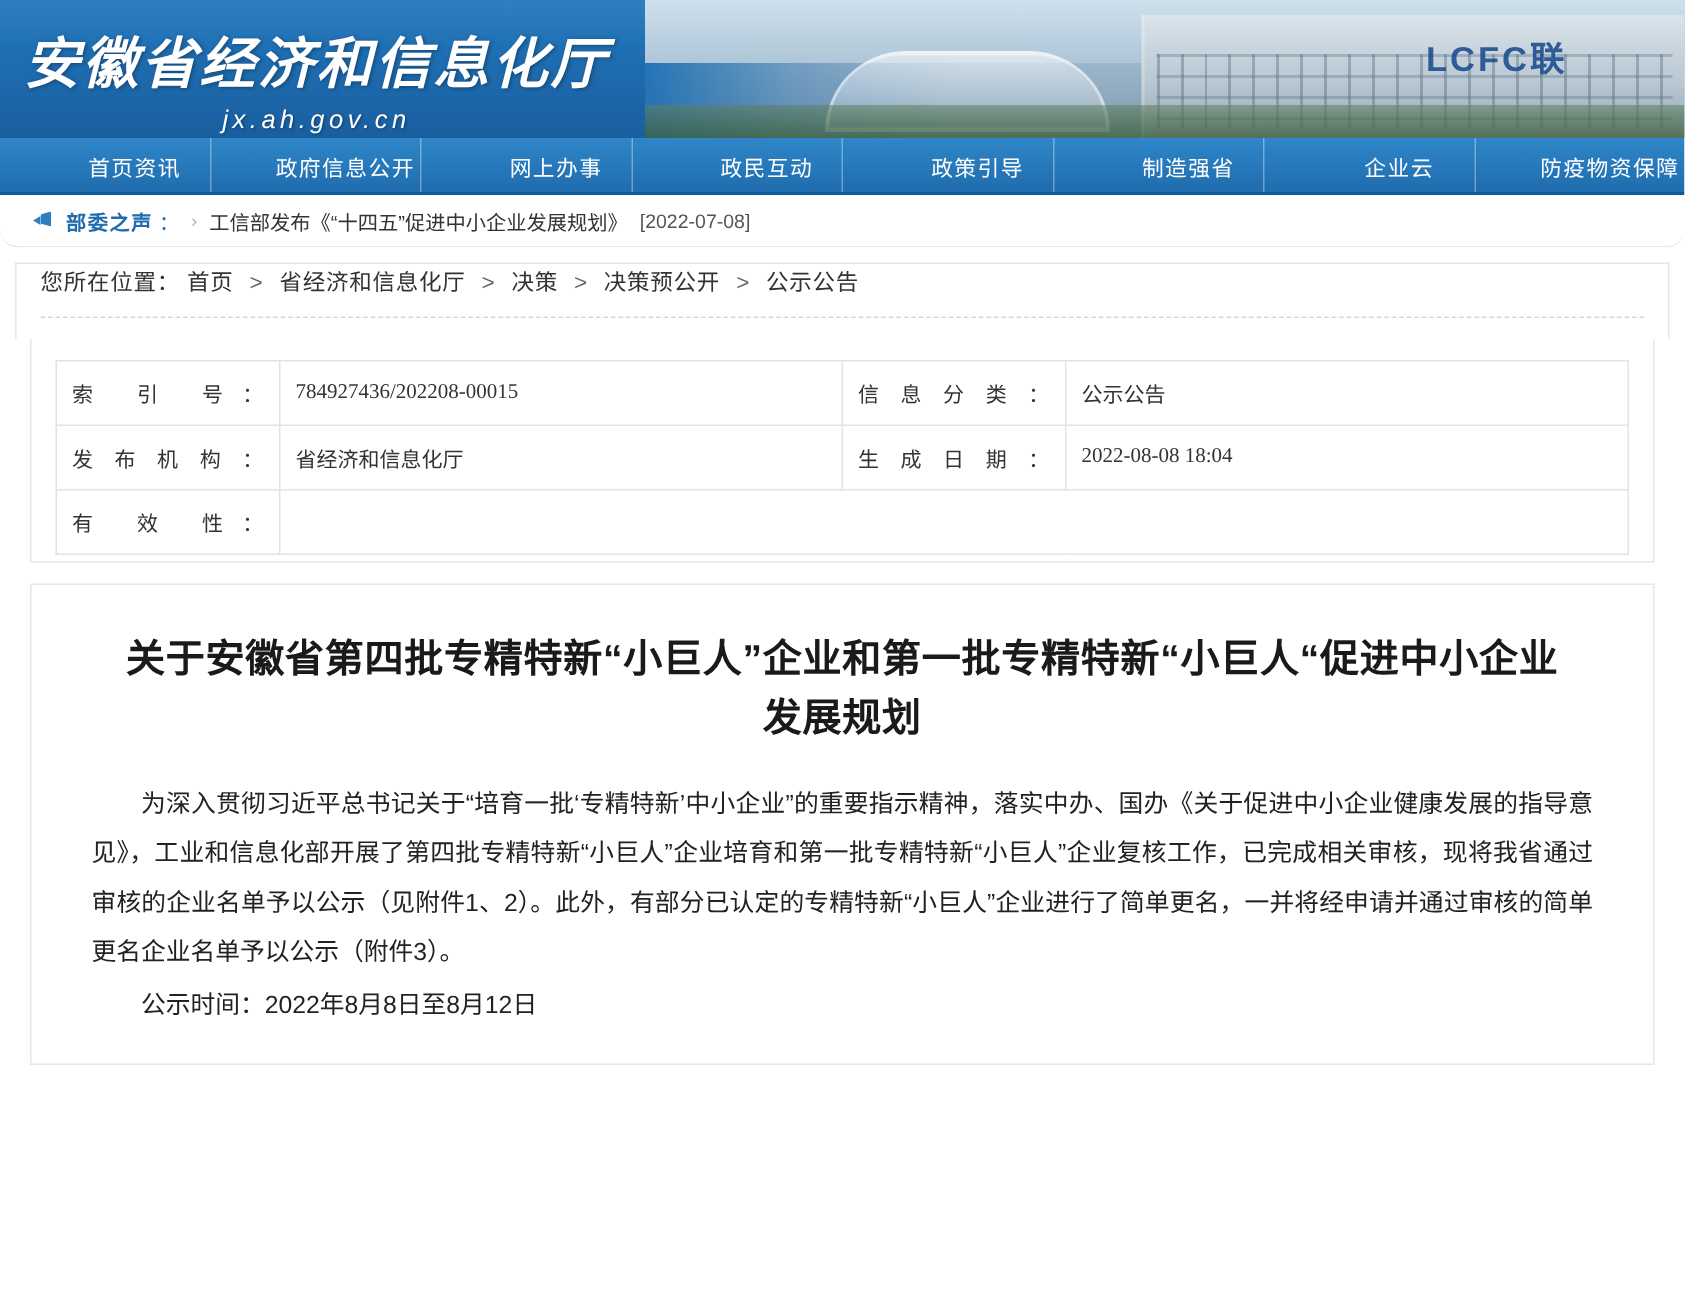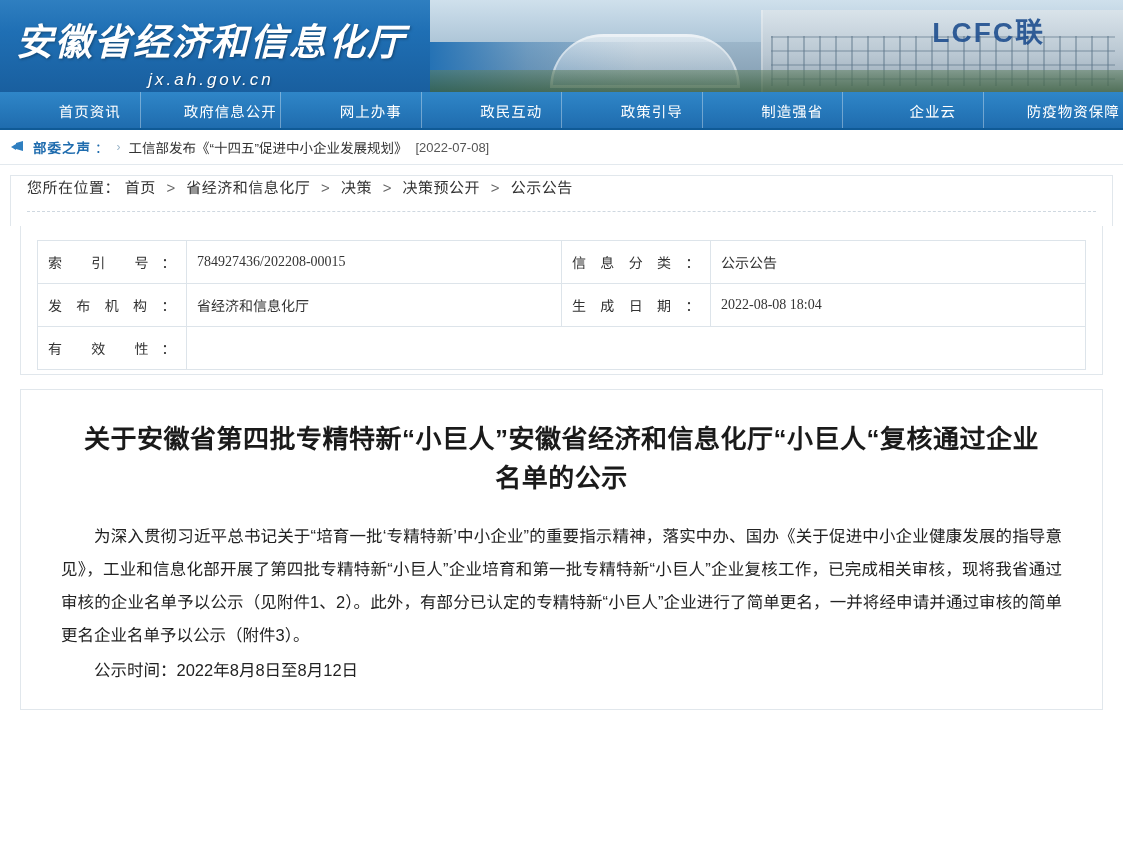--- a/index.html
+++ b/index.html
@@ -46,22 +46,22 @@
     border-left: 2px solid rgba(255,255,255,0.25);
   }
   .photo-building .win-grid {
     position: absolute; left: 8px; top: 26px; right: 8px; bottom: 6px;
     background-image:
       repeating-linear-gradient(90deg, rgba(90,115,135,0.45) 0 2px, rgba(0,0,0,0) 2px 16px),
       repeating-linear-gradient(180deg, rgba(90,115,135,0.35) 0 2px, rgba(0,0,0,0) 2px 14px);
   }
   .photo-logo {
     position: absolute;
-    right: 78px; top: 10px;
-    font-size: 28px;
+    right: 78px; top: 20px;
+    font-size: 23px;
     font-weight: bold;
     letter-spacing: 2px;
     color: #1f4f8f;
     opacity: 0.9;
     font-family: "Liberation Sans", sans-serif;
   }
   .photo-arch {
     position: absolute;
     left: 120px; bottom: 4px;
     width: 190px; height: 54px;
@@ -119,24 +119,25 @@
     white-space: nowrap;
     padding-left: 40px;
   }
   .nav-item:last-child { border-right: none; }
 
   
   .notice-strip {
     height: 34px;
     display: flex;
     align-items: center;
-    padding: 0 9px;
+    padding: 0 20px;
     background: #ffffff;
     border-bottom: 1px solid #e3e9ee;
     font-size: 13.5px;
+    border-radius: 12px;
   }
   .speaker-icon {
     width: 16px; height: 14px;
     margin: 0 6px 0 2px;
     position: relative;
     flex: 0 0 auto;
   }
   .speaker-icon::before {
     content: "";
     position: absolute;
@@ -329,21 +330,21 @@
         </tr>
         <tr>
           <td class="lbl">有 效 性：</td>
           <td class="val" colspan="3"></td>
         </tr>
       </tbody>
     </table>
   </div>
 
   <div class="article-panel">
-    <div class="article-title">关于安徽省第四批专精特新“小巨人”安徽省经济和信息化厅“小巨人“复核通过企业名单的公示</div>
+    <div class="article-title">关于安徽省第四批专精特新“小巨人”企业和第一批专精特新“小巨人“促进中小企业发展规划</div>
     <div class="article-body">
       <p>为深入贯彻习近平总书记关于“培育一批‘专精特新’中小企业”的重要指示精神，落实中办、国办《关于促进中小企业健康发展的指导意见》，工业和信息化部开展了第四批专精特新“小巨人”企业培育和第一批专精特新“小巨人”企业复核工作，已完成相关审核，现将我省通过审核的企业名单予以公示（见附件1、2）。此外，有部分已认定的专精特新“小巨人”企业进行了简单更名，一并将经申请并通过审核的简单更名企业名单予以公示（附件3）。</p>
       <p class="noindent">公示时间：2022年8月8日至8月12日</p>
 
     </div>
   </div>
 
 </div>
 
 </body></html>

